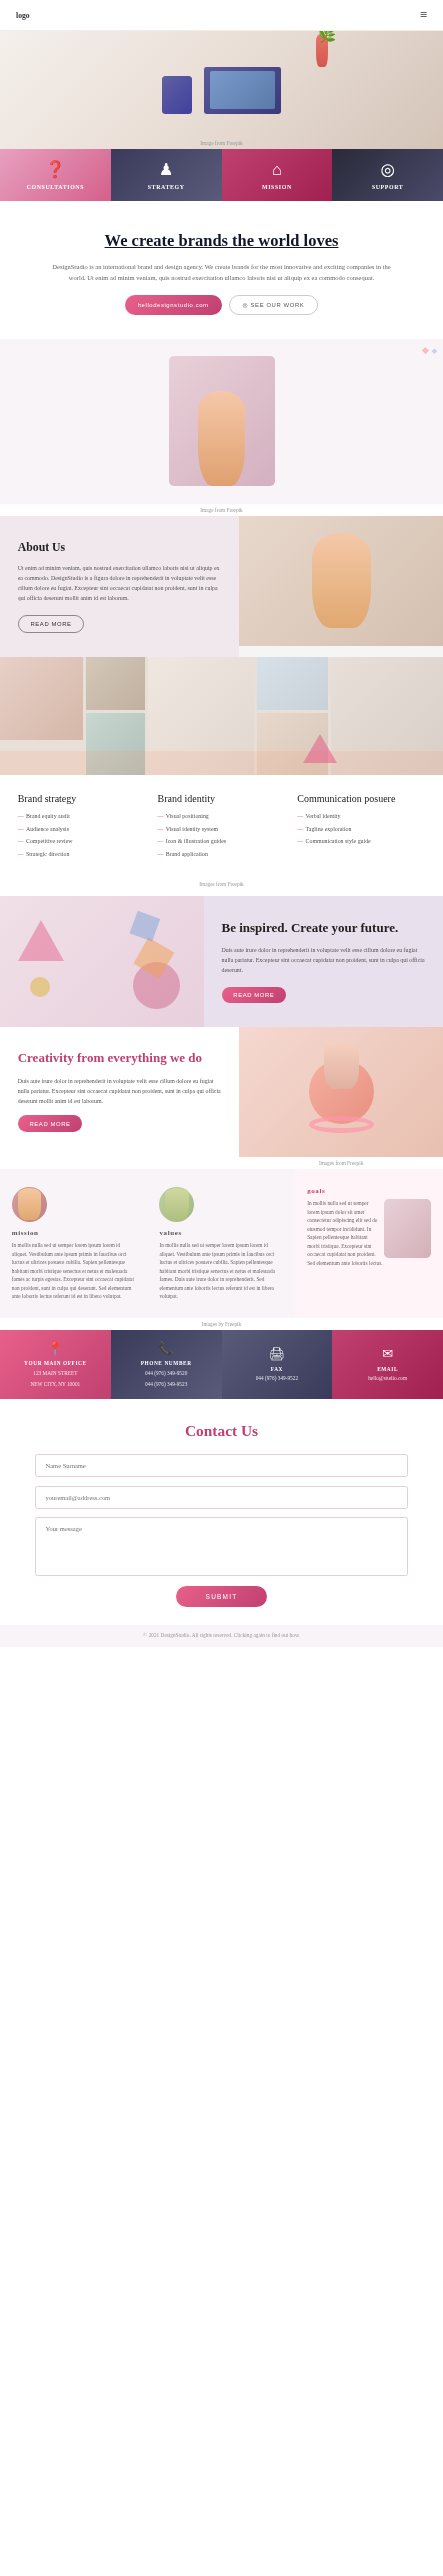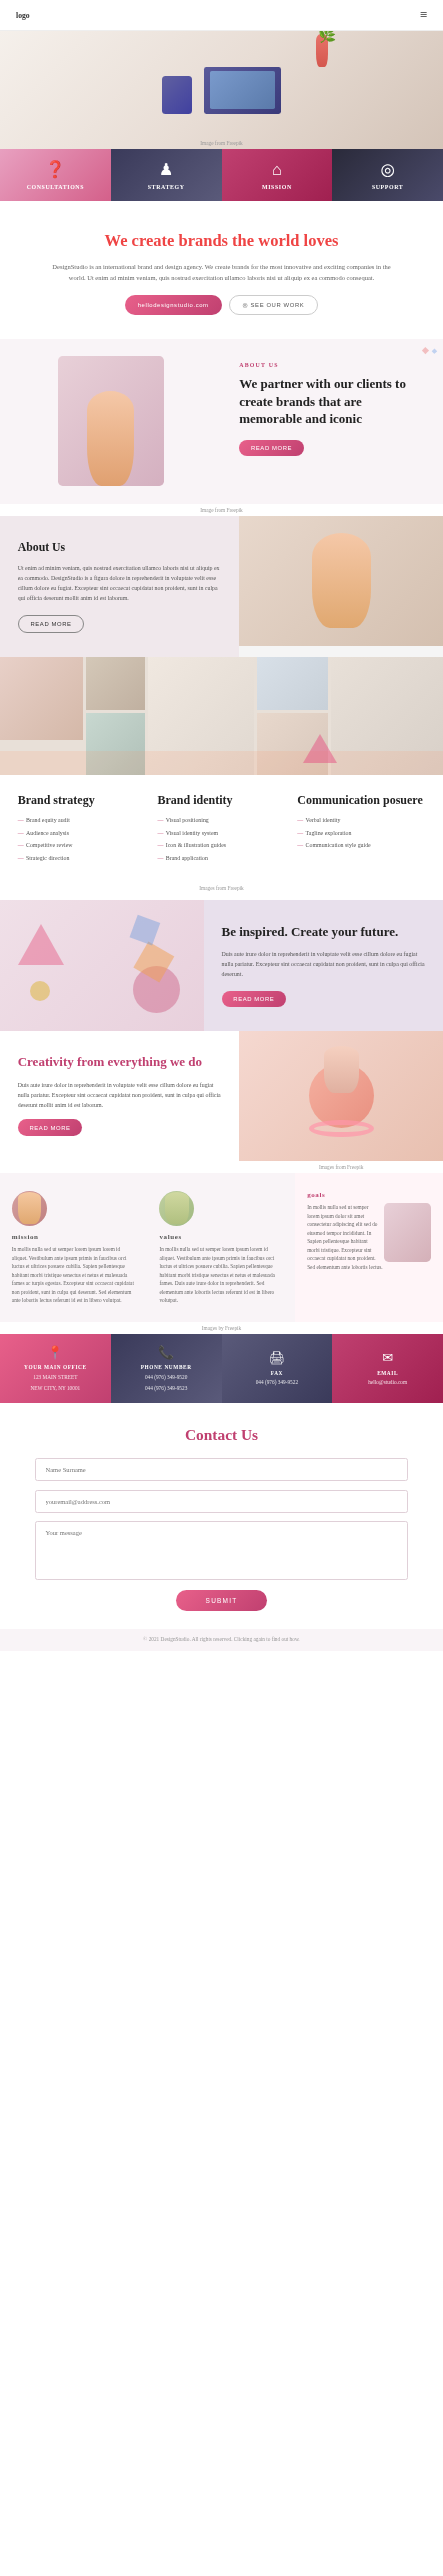--- a/index.html
+++ b/index.html
@@ -37,22 +37,22 @@
     .icon-tab:nth-child(3) { background: linear-gradient(135deg, #c04070, #a02050); }
     .icon-tab:nth-child(4) { background: linear-gradient(135deg, #2a2a3a, #4a4a6a); }
     .icon-tab-icon { font-size: 16.5px; color: #fff; }
     .icon-tab-label { font-size: 5.9px; color: #fff; font-weight: bold; letter-spacing: 0.6px; text-align: center; }
 
     
     .section-hero-text {
       text-align: center; padding: 29.5px 47px 23.6px;
     }
     .section-hero-text h2 {
-      font-size: 16.5px; color: #ef4444; font-weight: bold;
-      margin-bottom: 9.5px; line-height: 1.3;
+      font-size: 16.5px; color: #0f172a; font-weight: bold;
+      margin-bottom: 9.5px; line-height: 1.3; text-decoration: underline;
     }
     .section-hero-text p {
       font-size: 6.5px; color: #666; line-height: 1.7; margin-bottom: 11.8px;
     }
     .btn-row { display: flex; gap: 7px; justify-content: center; }
     .btn-pink {
       background: linear-gradient(135deg, #e8608a, #c04070);
       color: #fff; padding: 5.9px 13px; font-size: 5.9px;
       border: none; border-radius: 11.8px; cursor: pointer; letter-spacing: 0.6px;
     }
@@ -136,21 +136,21 @@
       width: 100%; height: 118px; position: relative; overflow: hidden;
       background: #e8e0d8;
     }
 
     
     .brand-services {
       display: flex; padding: 17.7px; gap: 11.8px; background: #fff;
     }
     .brand-service-col { flex: 1; }
     .brand-service-col h4 {
-      font-size: 12px; font-weight: bold; color: #222; margin-bottom: 7px;
+      font-size: 10px; font-weight: normal; color: #222; margin-bottom: 7px;
     }
     .brand-service-col ul {
       list-style: none; padding: 0;
     }
     .brand-service-col ul li {
       font-size: 5.9px; color: #555; padding: 1.8px 0; padding-left: 8.3px;
       position: relative; line-height: 1.5;
     }
     .brand-service-col ul li::before {
       content: '—'; position: absolute; left: 0; color: #c04070;
@@ -336,25 +336,20 @@
     <button class="btn-pink">hellodesignstudio.com</button>
     <button class="btn-outline">◎ SEE OUR WORK</button>
   </div>
 </div>
 
 <div class="about-partner">
   <div class="about-partner-left">
     <div class="about-partner-img">
       <div style="width:47px;height:95px;background:linear-gradient(180deg,#f5c8a8,#e0a070);border-radius:50% 50% 30% 30% / 20% 20% 40% 40%;position:absolute;bottom:0;"></div>
     </div>
-  </div>
-  <div class="about-partner-right">
-    <span class="about-us-label">ABOUT US</span>
-    <h2>We partner with our clients to create brands that are memorable and iconic</h2>
-    <button class="btn-pink-sm">READ MORE</button>
   </div>
   <div class="deco-shapes">
     <span style="color:#e87070;font-size:9.5px;">◆</span>
     <span style="color:#70a0e8;font-size:7px;">◆</span>
   </div>
 </div>
 <div class="image-credit">Image from Freepik</div>
 
 <div class="about-us-card">
   <div class="about-us-card-left">

